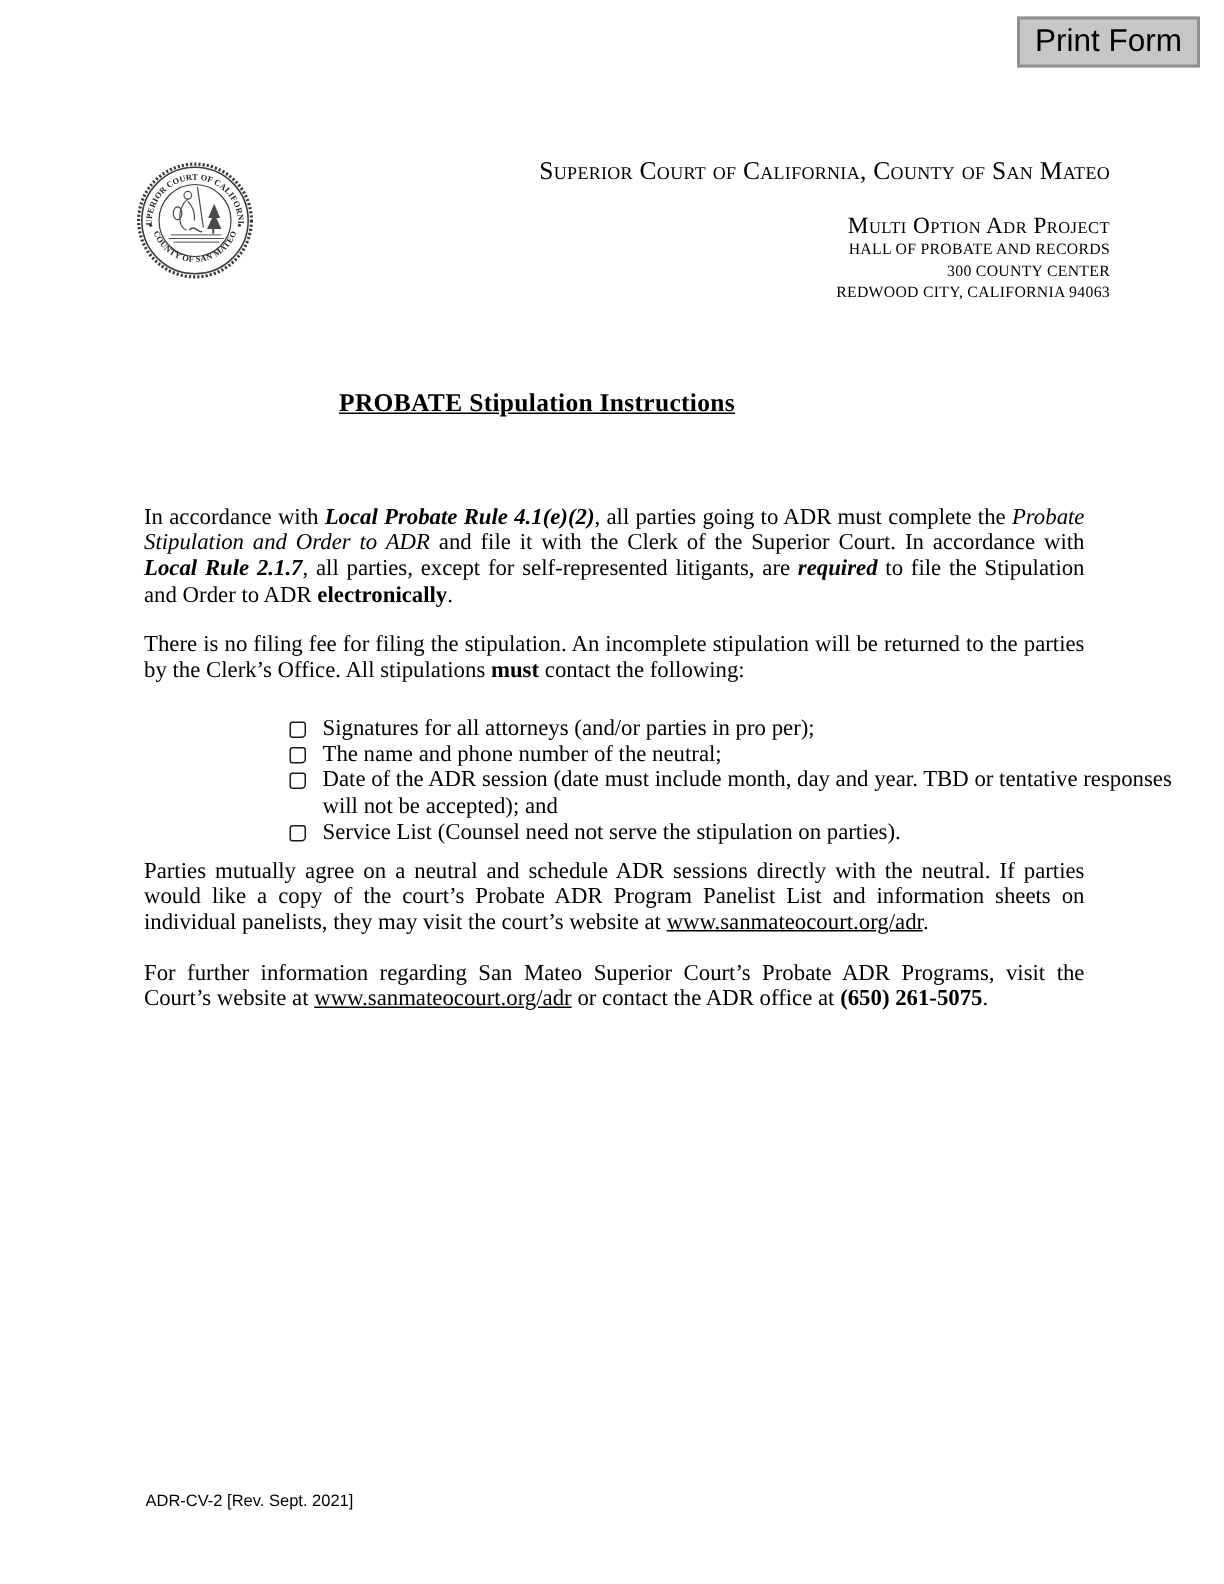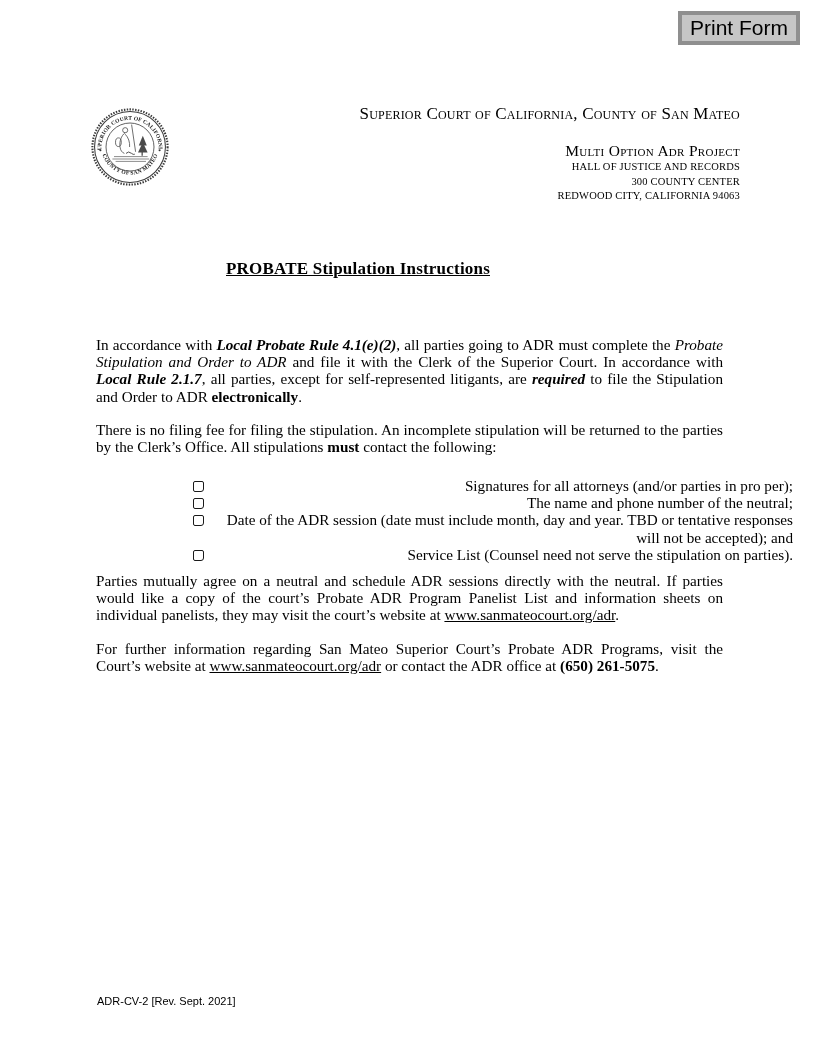--- a/index.html
+++ b/index.html
@@ -11,21 +11,21 @@
     color:#000000;
     font-family:"Liberation Serif", serif;
     overflow:hidden;
     margin:0 auto;
   }
   
   .print-btn {
     position:absolute; left:678px; top:11px;
     width:122px; height:34px;
     background:#c6c6c6;
-    border:4px solid #737373;
+    border:2px solid #737373;
     display:flex; align-items:center; justify-content:center;
     font-family:"Liberation Sans", sans-serif;
     font-size:21px; color:#000;
     cursor:pointer;
   }
   
   .seal { position:absolute; left:90px; top:105px; width:80px; height:84px; }
   
   .header-text {
     position:absolute; left:96px; top:104px; width:644px;
@@ -65,21 +65,21 @@
   .check-item { display:flex; align-items:flex-start; }
   .check-bullet {
     flex:none; width:22px; padding-top:4px;
   }
   .check-bullet::before {
     content:""; display:block;
     width:9px; height:9px;
     border:1.4px solid #1a1a1a;
     border-radius:2px 2px 3px 2px;
   }
-  .check-text { flex:1;text-align:right; }
+  .check-text { flex:1; }
   
   .footer {
     position:absolute; left:97px; top:995px;
     font-family:"Liberation Sans", sans-serif;
     font-size:11px; color:#000;
   }
 </style>
 </head>
 <body>
 
@@ -118,21 +118,21 @@
         <path d="M30,62 H72" stroke-width="0.8"></path>
         <path d="M28,65 H74" stroke-width="0.8"></path>
         <path d="M32,68 H70" stroke-width="0.8"></path>
       </g>
     </svg>
   </div>
 
   <div class="header-text">
     <div class="h-court">Superior Court of California, County of San Mateo</div>
     <div class="h-project">Multi Option Adr Project</div>
-    <div class="h-small">HALL OF JUSTICE AND RECORDS</div>
+    <div class="h-small">HALL OF PROBATE AND RECORDS</div>
     <div class="h-small">300 COUNTY CENTER</div>
     <div class="h-small">REDWOOD CITY, CALIFORNIA 94063</div>
   </div>
 
   <div class="title-wrap">
     <span>PROBATE Stipulation Instructions</span>
   </div>
 
   <p class="para p1"><span>In accordance with </span><span class="b i">Local Probate Rule 4.1(e)(2)</span><span>, all parties going to ADR must complete the </span><span class="i">Probate Stipulation and Order to ADR</span><span> and file it with the Clerk of the Superior Court. In accordance with </span><span class="b i">Local Rule 2.1.7</span><span>, all parties, except for self-represented litigants, are </span><span class="b i">required</span><span> to file the Stipulation and Order to ADR </span><span class="b">electronically</span><span>.</span></p>
   <p class="para p2"><span>There is no filing fee for filing the stipulation. An incomplete stipulation will be returned to the parties by the Clerk’s Office. All stipulations </span><span class="b">must</span><span> contact the following:</span></p>

